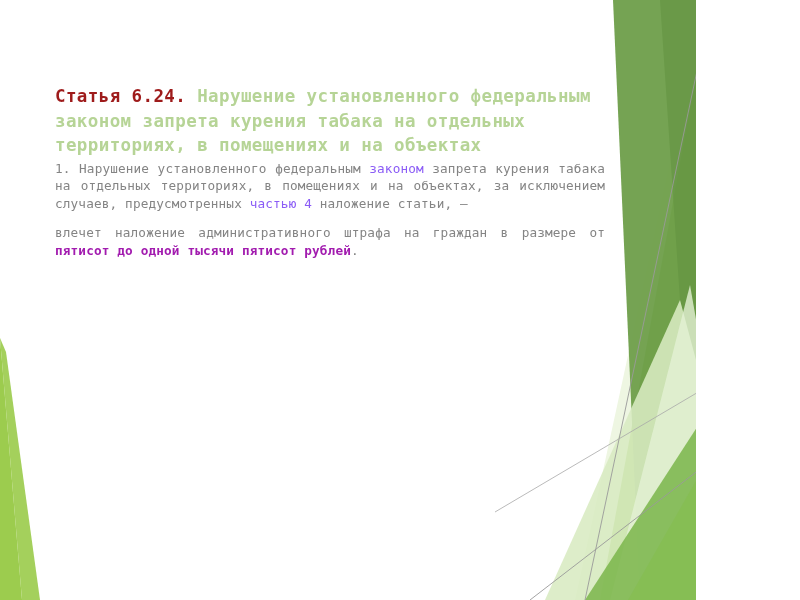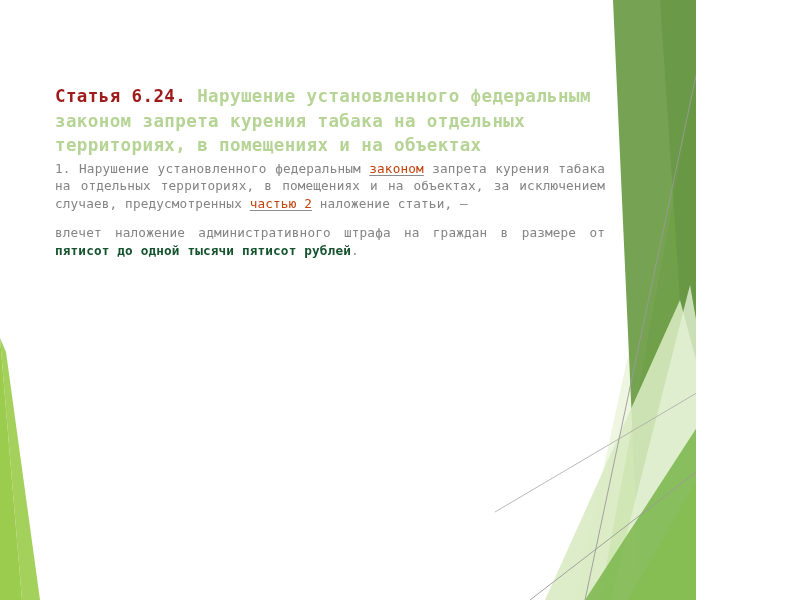--- a/index.html
+++ b/index.html
@@ -58,27 +58,26 @@
     color: #848484;
     text-align: justify;
     text-align-last: left;
     margin: 0;
     letter-spacing: 0.15px;
   }
   .para.gap-large    { margin-top: 48px; }
   .para.gap-mid      { margin-top: 12px; }
 
   .lnk {
-    color: #c2410c;
-    text-decoration: underline;
+    color: #8b5cf6;
     text-decoration-color: #8c8c8c;
     text-underline-offset: 2px;
   }
   .amount {
-    color: #14532d;
+    color: #a21caf;
     font-weight: bold;
     margin-top: 17px;
   }
 </style>
 </head>
 <body>
 
 <div id="slide">
 
   <svg id="decor" viewBox="0 0 800 600" preserveAspectRatio="none" aria-hidden="true">
@@ -108,17 +107,17 @@
     <line x1="712" y1="0" x2="585" y2="600" stroke="#9a9a9a" stroke-width="0.9"></line>
     <line x1="530" y1="600" x2="800" y2="392" stroke="#9a9a9a" stroke-width="0.9"></line>
     <line x1="495" y1="512" x2="800" y2="332" stroke="#a8a8a8" stroke-width="0.8"></line>
     <line x1="760" y1="300" x2="706" y2="600" stroke="#a8a8a8" stroke-width="0.7"></line>
   </svg>
 
   <div id="content">
 
     <h1 class="title"><span class="art-no">Статья 6.24.</span><span class="art-name"> Нарушение установленного федеральным законом запрета курения табака на отдельных территориях, в помещениях и на объектах</span></h1>
 
-    <p class="para" id="p-clause-1"><span>1. Нарушение установленного федеральным </span><span class="lnk">законом</span><span> запрета курения табака на отдельных территориях, в помещениях и на объектах, за исключением случаев, предусмотренных </span><span class="lnk">частью 2</span><span> наложение статьи, –</span></p>
+    <p class="para" id="p-clause-1"><span>1. Нарушение установленного федеральным </span><span class="lnk">законом</span><span> запрета курения табака на отдельных территориях, в помещениях и на объектах, за исключением случаев, предусмотренных </span><span class="lnk">частью 4</span><span> наложение статьи, –</span></p>
     <p class="para gap-mid" id="p-clause-1-penalty"><span>влечет наложение административного штрафа на граждан в размере от </span><span class="amount">пятисот до одной тысячи пятисот рублей</span><span>.</span></p>
 
   </div>
 </div>
 
 </body></html>

